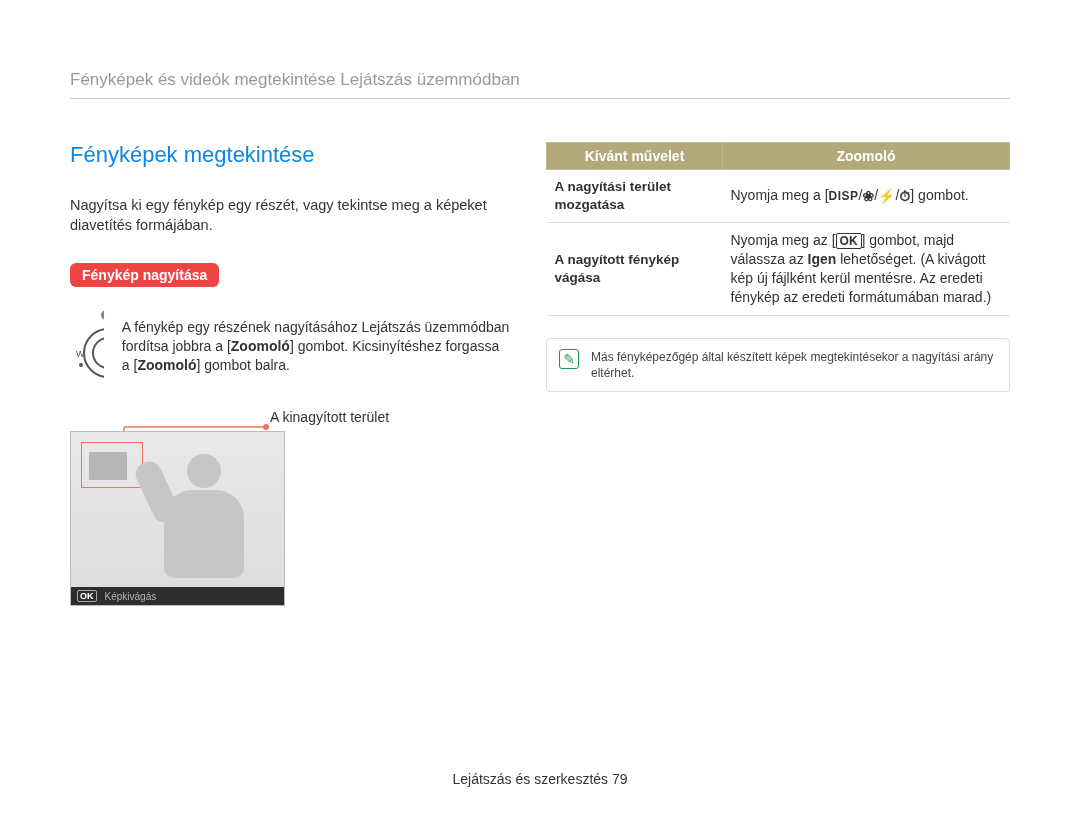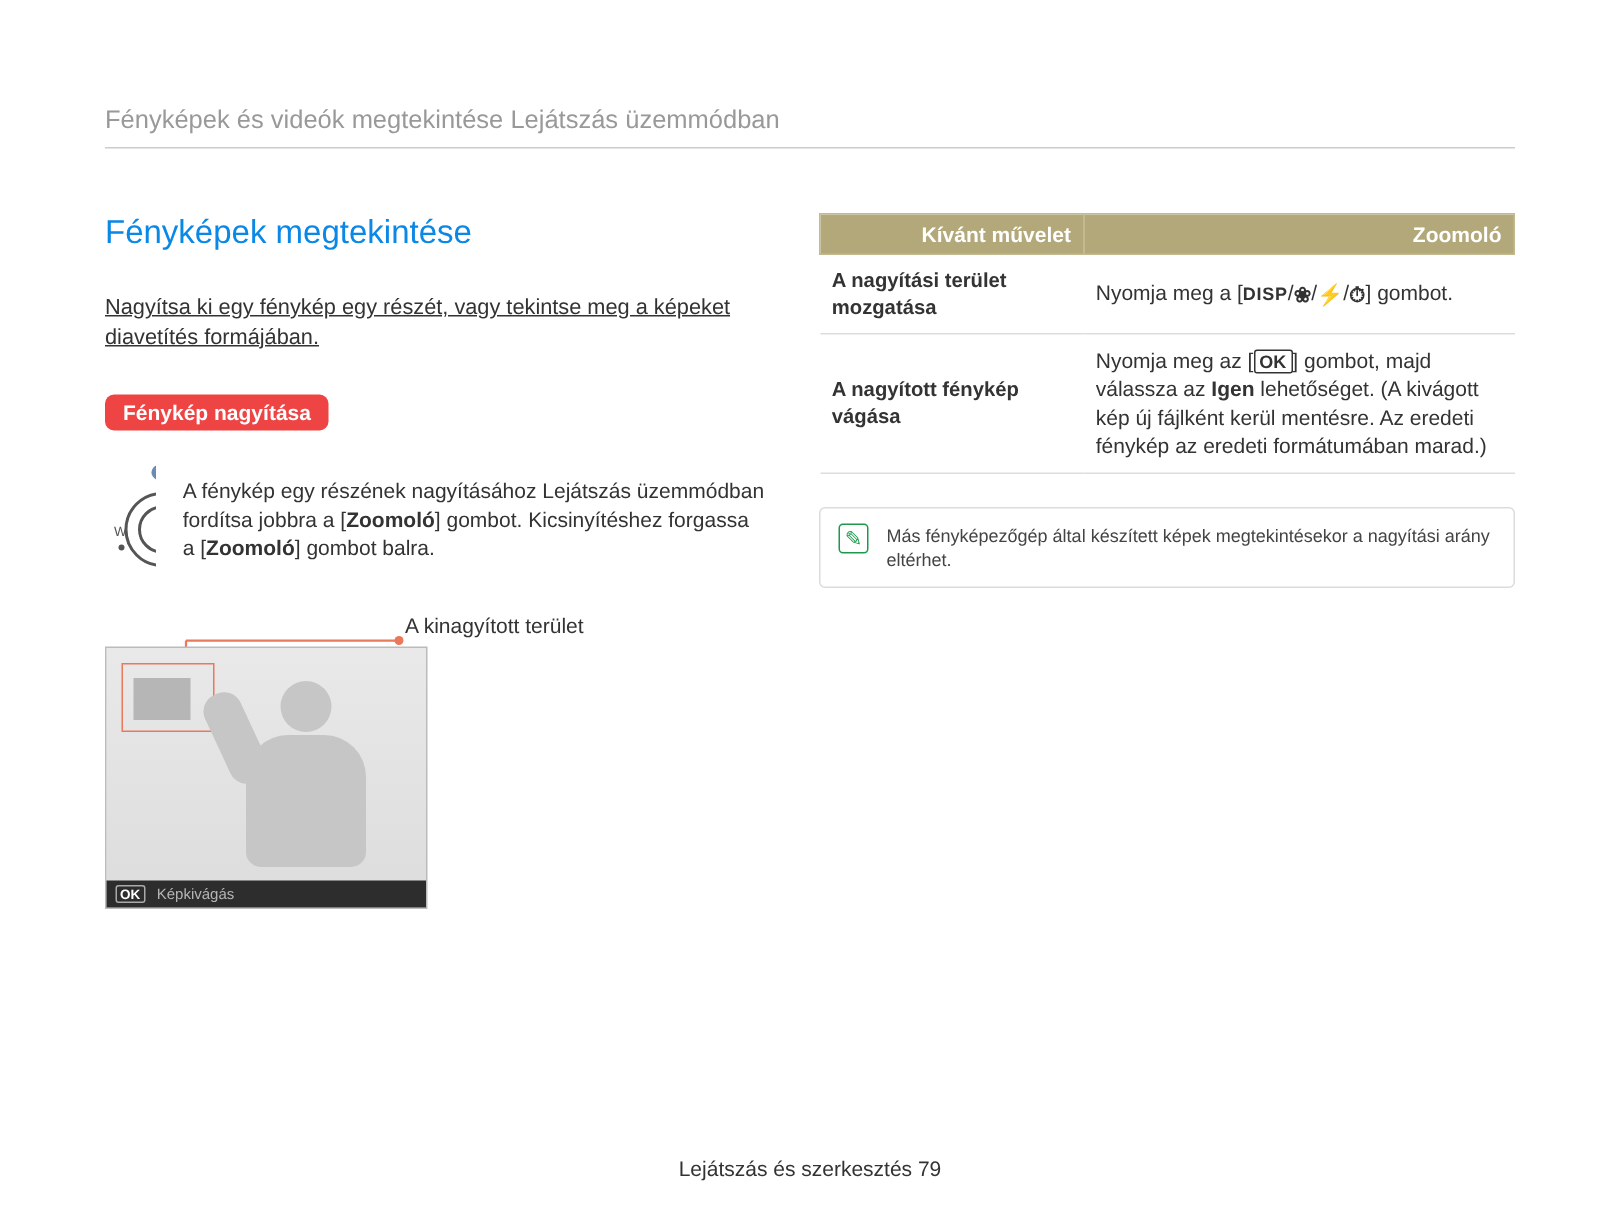--- a/index.html
+++ b/index.html
@@ -31,21 +31,20 @@
   .section-title {
     color: #0a88e6;
     font-size: 22px;
     font-weight: normal;
     margin-bottom: 28px;
   }
   .intro {
     font-size: 14.5px;
     line-height: 1.35;
     margin-bottom: 28px;
-    text-decoration: underline;
   }
   .sub-badge {
     display: inline-block;
     background: #ef4444;
     color: #fff;
     font-size: 14px;
     font-weight: bold;
     padding: 4px 12px;
     border-radius: 6px;
     margin-bottom: 22px;
@@ -137,21 +136,21 @@
 
   
   table.action {
     width: 100%;
     border-collapse: collapse;
     font-size: 14px;
   }
   table.action th {
     background: #b3a87a;
     color: #fff;
-    text-align: right;
+    text-align: center;
     font-weight: bold;
     padding: 5px 8px;
     border: 1px solid #c2b98f;
   }
   table.action td {
     padding: 8px 8px;
     vertical-align: middle;
     border-bottom: 1px solid #ddd;
     line-height: 1.35;
   }

